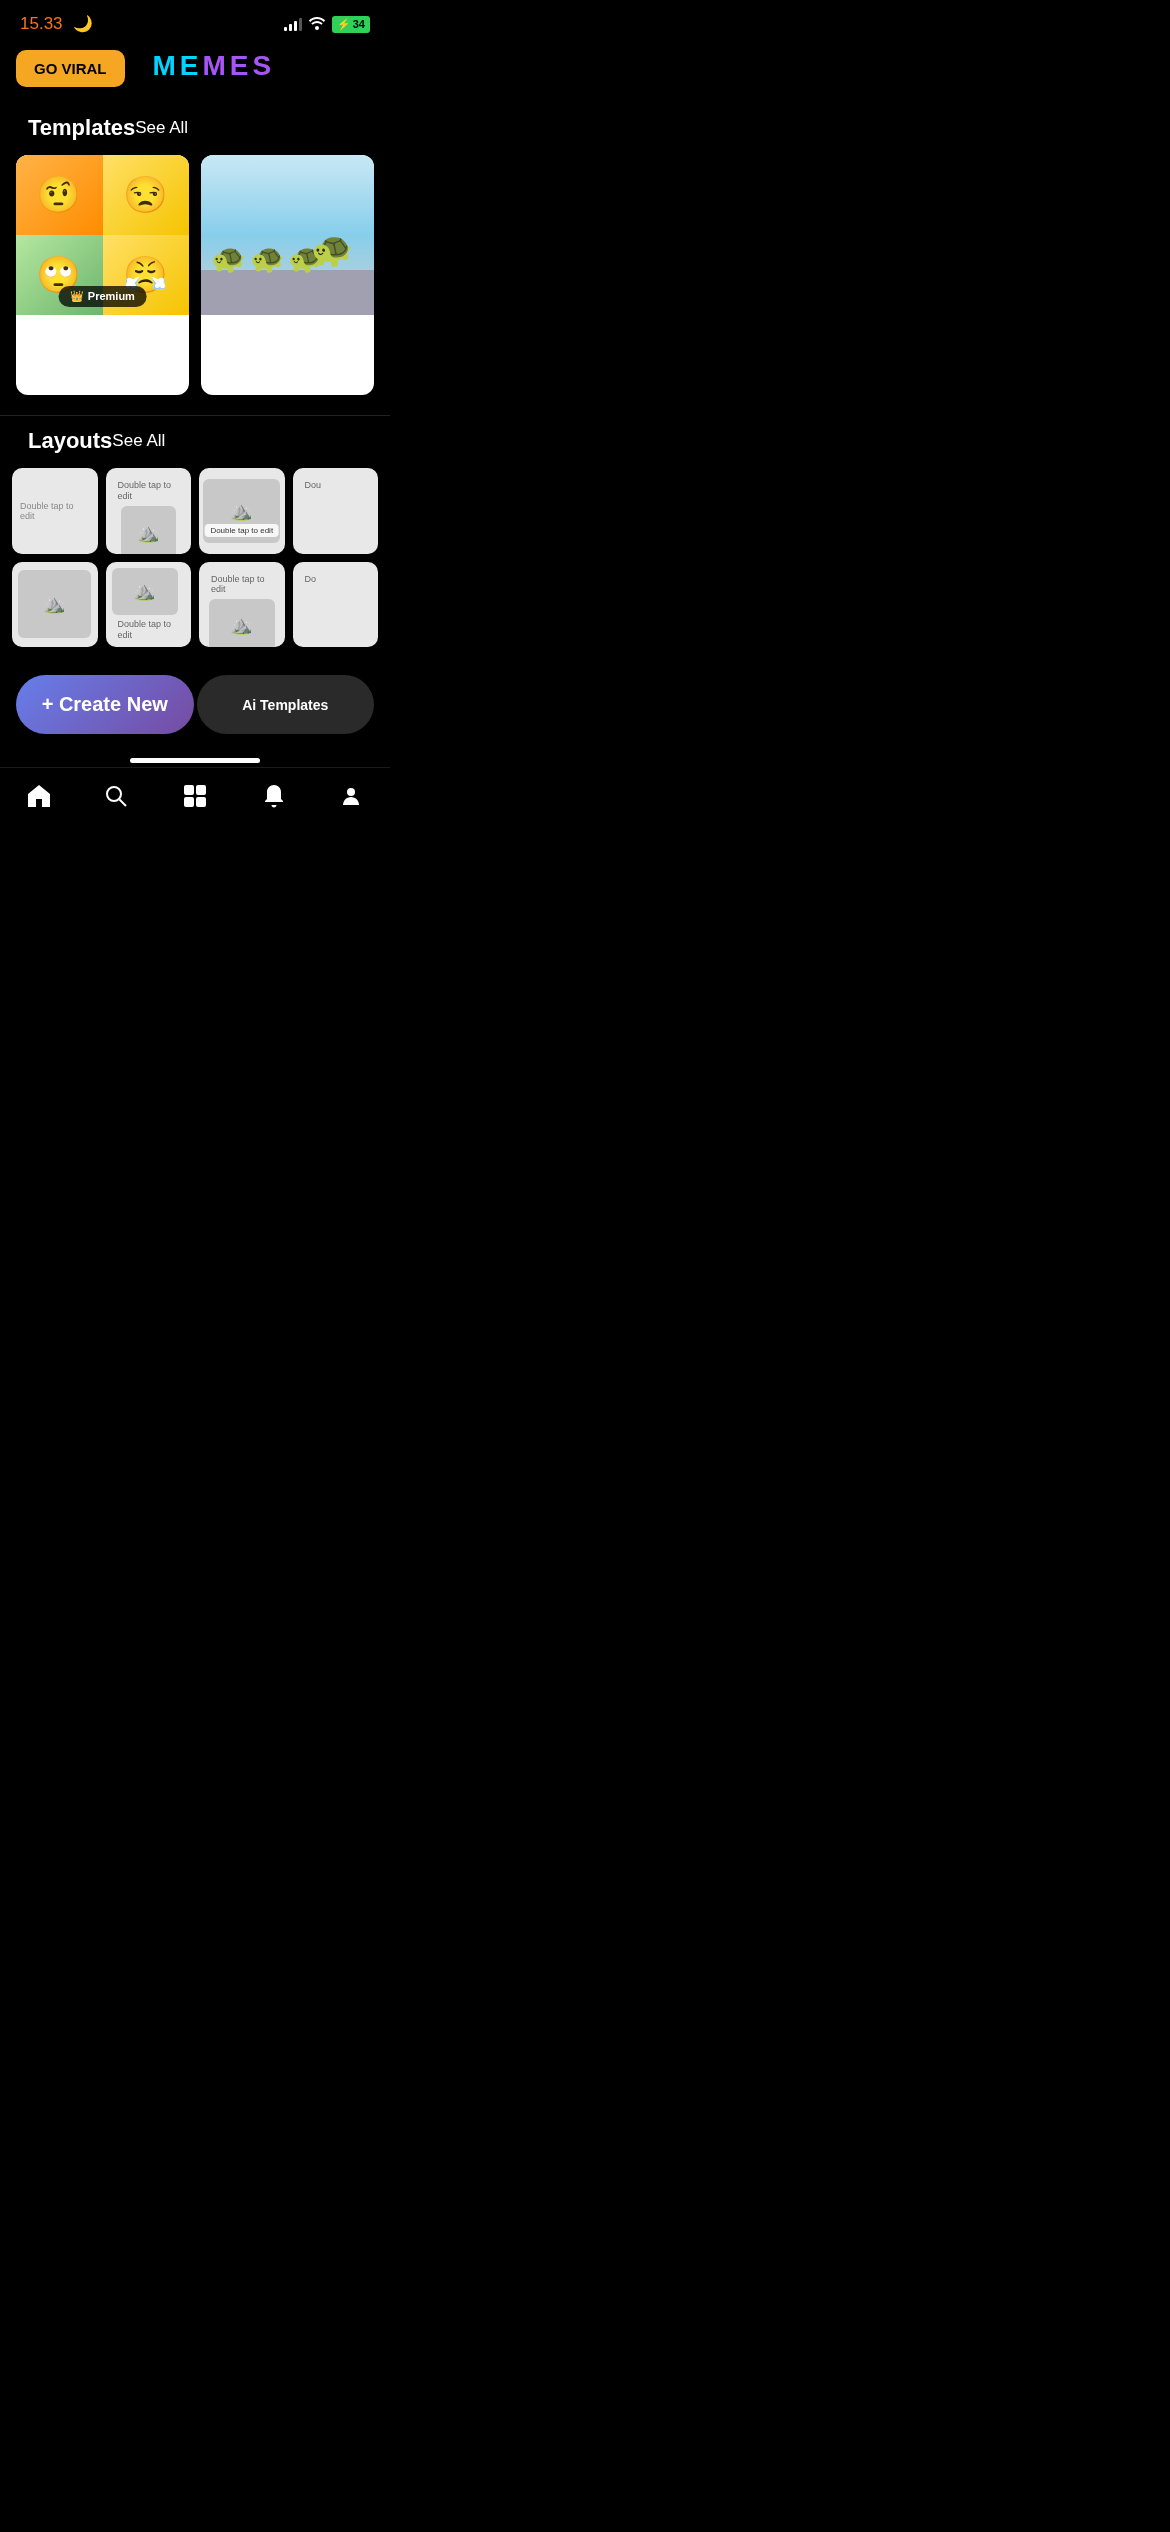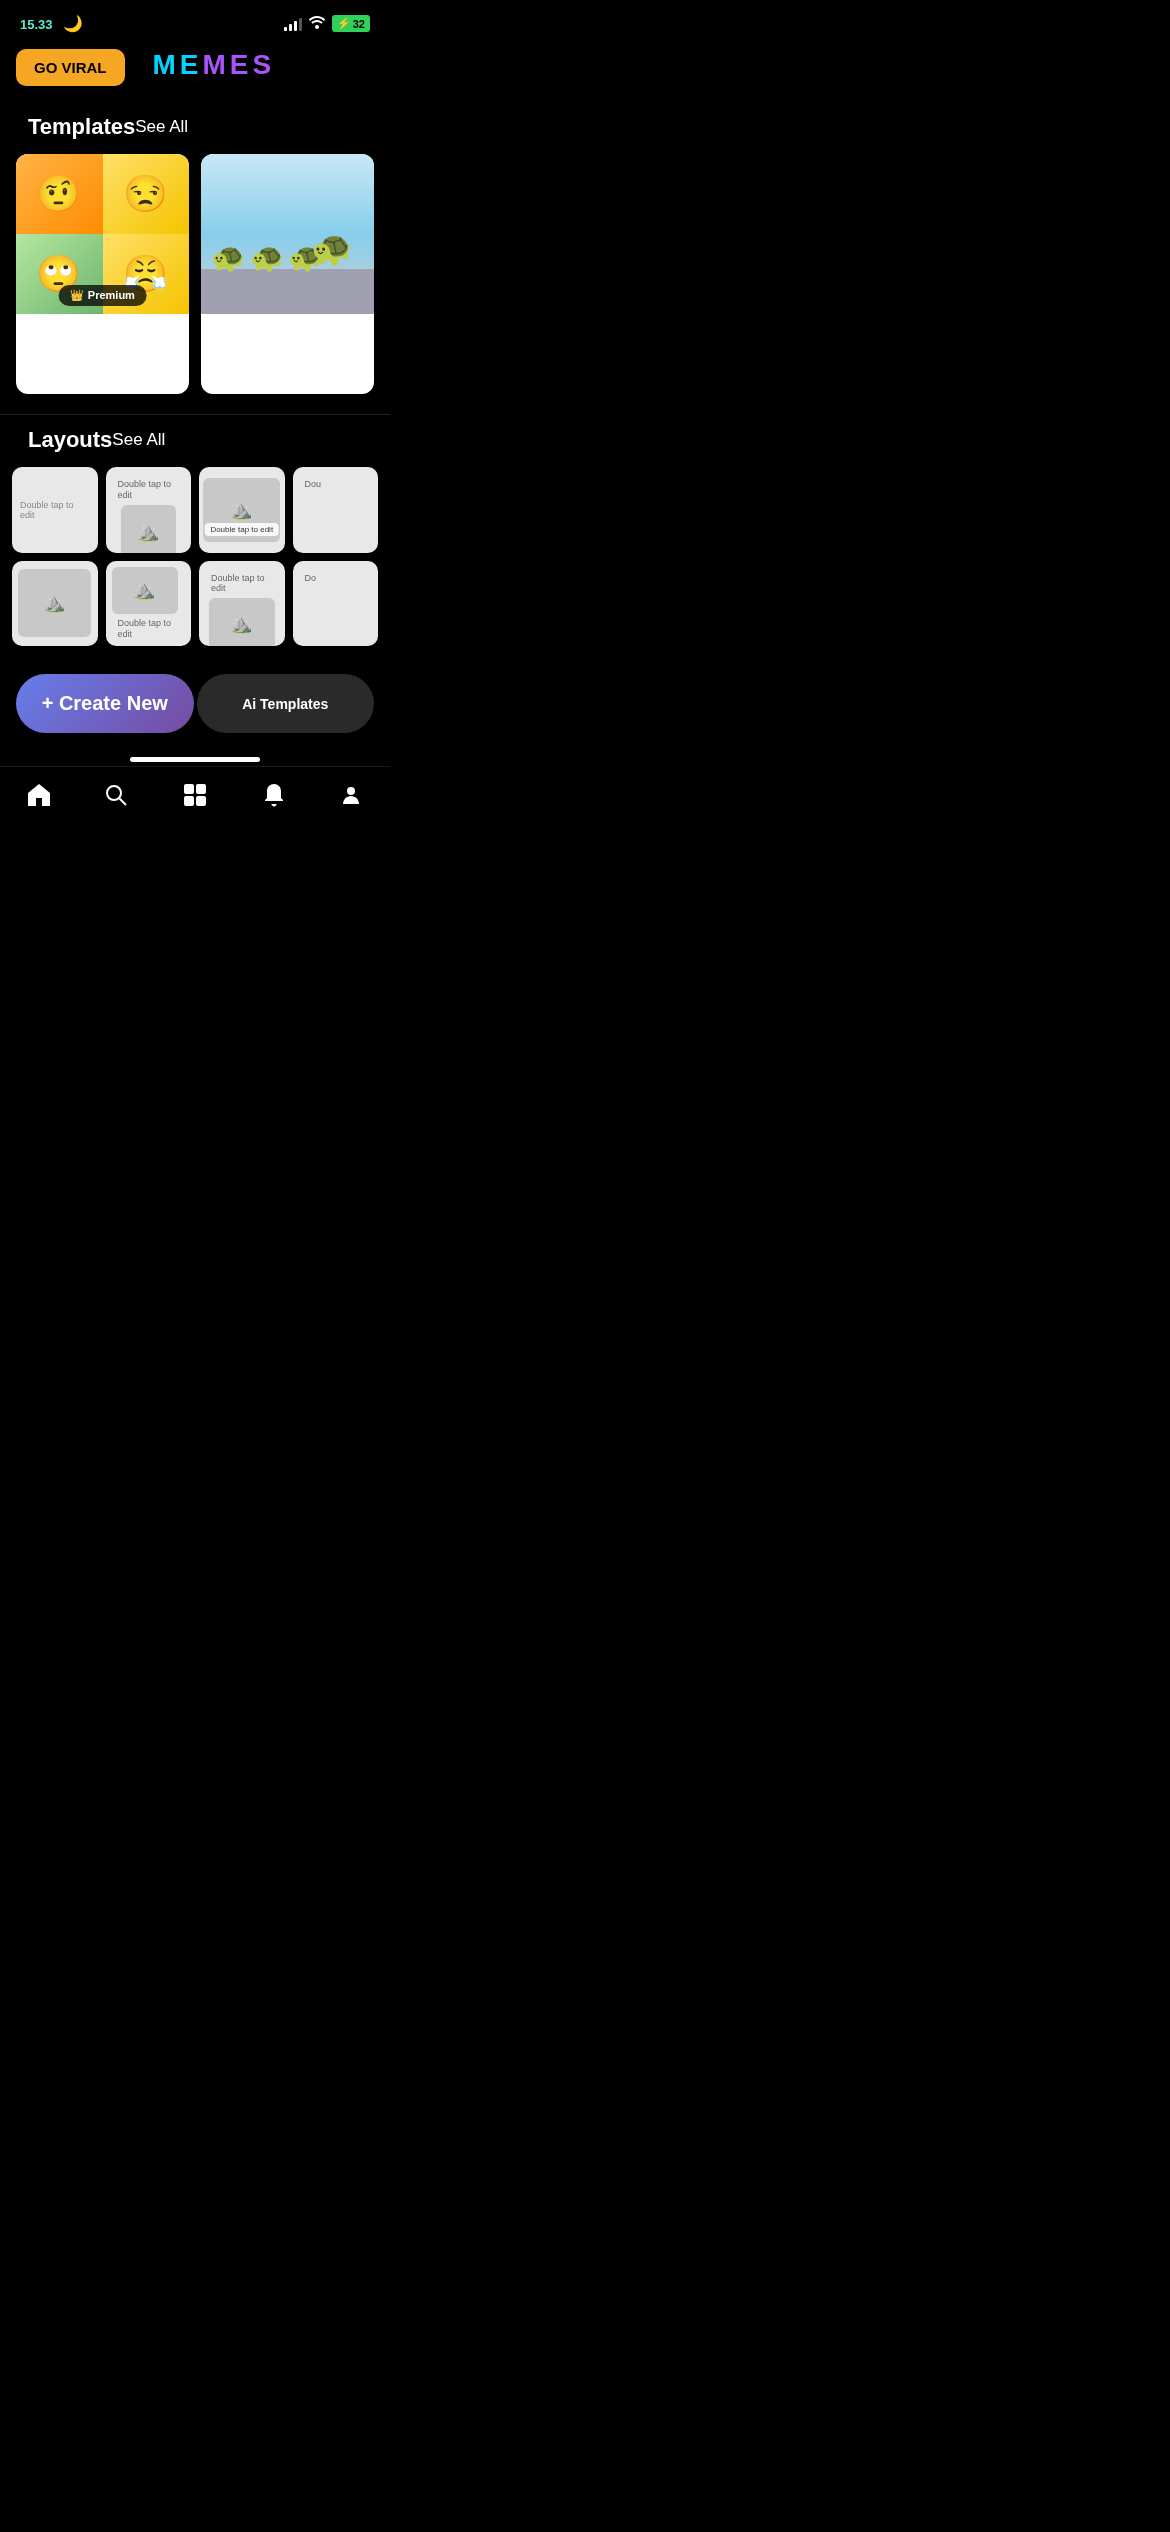--- a/index.html
+++ b/index.html
@@ -16,23 +16,23 @@
     }
 
     
     .status-bar {
       display: flex;
       justify-content: space-between;
       align-items: center;
       padding: 14px 20px 8px;
     }
     .status-time {
-      font-size: 13px;
-      font-weight: 700;
-      color: #5eead4;
+      font-size: 17px;
+      font-weight: 400;
+      color: #f97316;
     }
     .status-icons {
       display: flex;
       align-items: center;
       gap: 6px;
     }
     .signal-bars {
       display: flex;
       align-items: flex-end;
       gap: 2px;
@@ -318,21 +318,21 @@
     </div>
     <span class="wifi-icon">
       <svg width="18" height="14" viewBox="0 0 18 14" fill="white">
         <path d="M9 3C11.7 3 14.1 4.1 15.8 5.9L17.2 4.5C15.1 2.3 12.2 1 9 1C5.8 1 2.9 2.3 0.8 4.5L2.2 5.9C3.9 4.1 6.3 3 9 3Z"></path>
         <path d="M9 7C10.7 7 12.2 7.7 13.3 8.8L14.7 7.4C13.2 5.9 11.2 5 9 5C6.8 5 4.8 5.9 3.3 7.4L4.7 8.8C5.8 7.7 7.3 7 9 7Z"></path>
         <circle cx="9" cy="12" r="2"></circle>
       </svg>
     </span>
     <div class="battery-icon">
       <span>⚡</span>
-        <span>32</span>
+        <span>34</span>
     </div>
   </div>
 </div>
 
 <div class="header">
   <button class="go-viral-btn">GO VIRAL</button>
   <div class="app-title">
     <span class="m1">M</span><span class="e1">E</span><span class="m2">M</span><span class="e2">E</span><span class="s">S</span>
   </div>
 </div>

